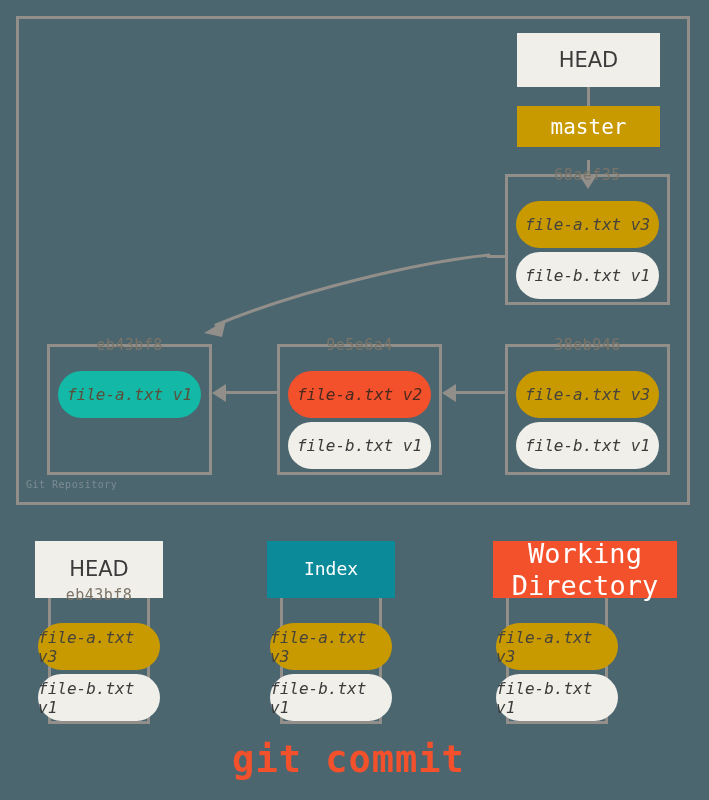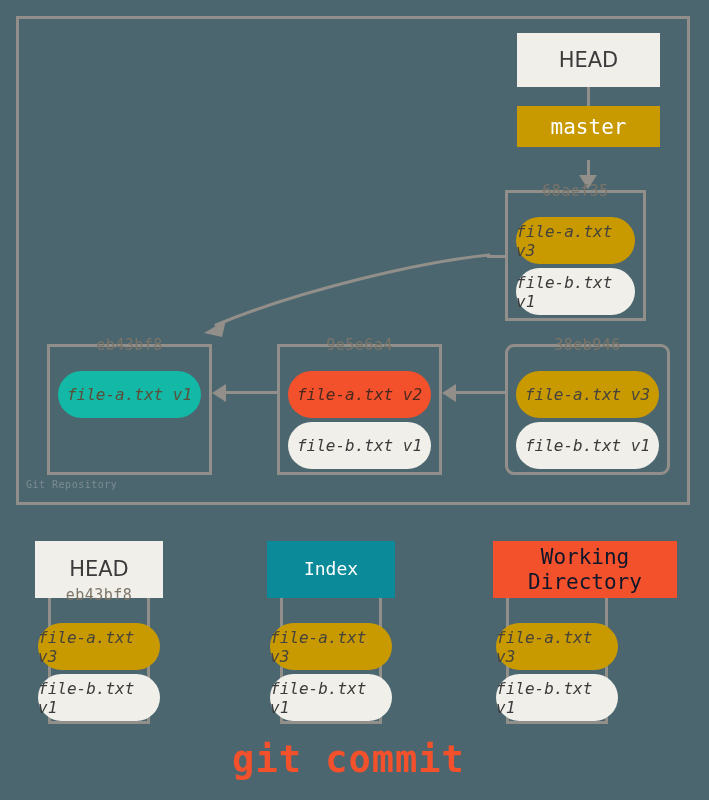--- a/index.html
+++ b/index.html
@@ -129,21 +129,21 @@
     box-sizing: border-box;
     display: flex;
     align-items: center;
     justify-content: center;
     text-align: center;
     line-height: 1.15;
   }
   .ph-head { background: #f0efe9; color: #3b3b3b;
              font-family: "DejaVu Sans", "Liberation Sans", sans-serif; font-size: 21px; }
   .ph-index { background: #0b8b99; color: #ffffff; font-size: 18px; }
-  .ph-wd    { background: #f3502c; color: #0f172a; font-size: 21px; text-align: center; }
+  .ph-wd    { background: #f3502c; color: #ffffff; font-size: 27px; text-align: center; }
 
   .panel-body {
     position: absolute;
     box-sizing: border-box;
     border-left: 3px solid #928f8a;
     border-right: 3px solid #928f8a;
     border-bottom: 3px solid #928f8a;
   }
   .panel-sub {
     position: absolute;
@@ -181,31 +181,31 @@
 
   <div class="vline" style="left:587px; top:87px; height:19px;"></div>
 
   <div class="box ref-master" style="left:517px; top:106px; width:143px; height:41px;">
     <span>master</span>
   </div>
 
   <div class="vline" style="left:587px; top:160px; height:17px;"></div>
   <div class="arrow-down" style="left:579px; top:175px;"></div>
 
-  <div class="commit" style="left:505px; top:190px; width:141px; height:131px;">
+  <div class="commit" style="left:505px; top:174px; width:165px; height:131px;">
     <div class="commit-hash">68aef35</div>
     <div class="pill pill-gold" style="top:24px;">
       <span>file-a.txt v3</span>
     </div>
     <div class="pill pill-white" style="top:75px;">
       <span>file-b.txt v1</span>
     </div>
   </div>
 
-  <div class="commit" style="left:505px; top:344px; width:165px; height:131px;border-radius:9px;">
+  <div class="commit" style="left:505px; top:344px; width:165px; height:131px;">
     <div class="commit-hash">38eb946</div>
     <div class="pill pill-gold" style="top:24px;">
       <span>file-a.txt v3</span>
     </div>
     <div class="pill pill-white" style="top:75px;">
       <span>file-b.txt v1</span>
     </div>
   </div>
 
   <div class="commit" style="left:277px; top:344px; width:165px; height:131px;">

